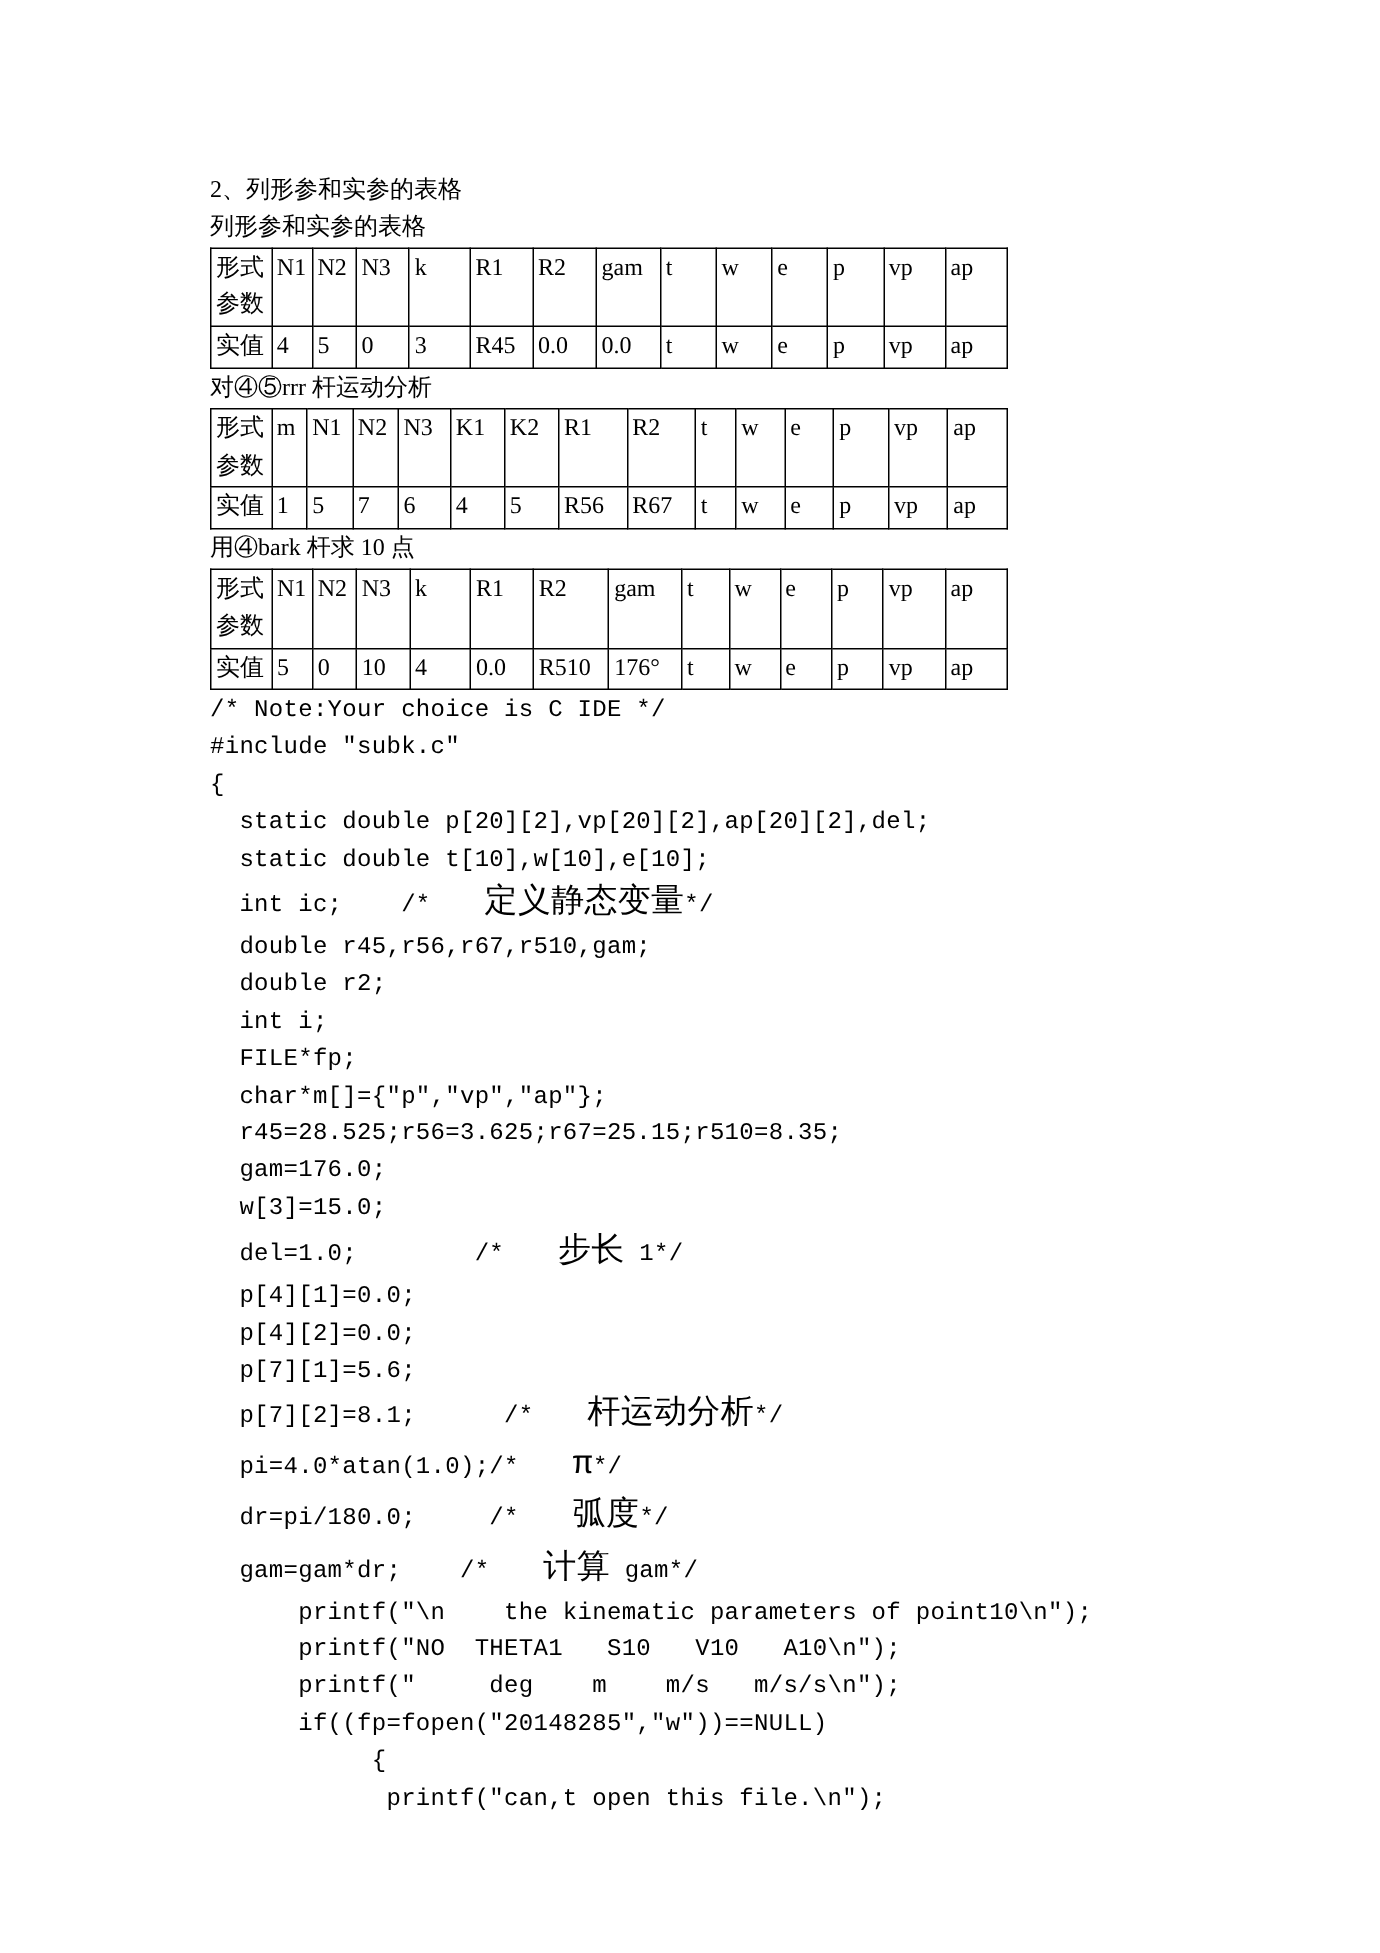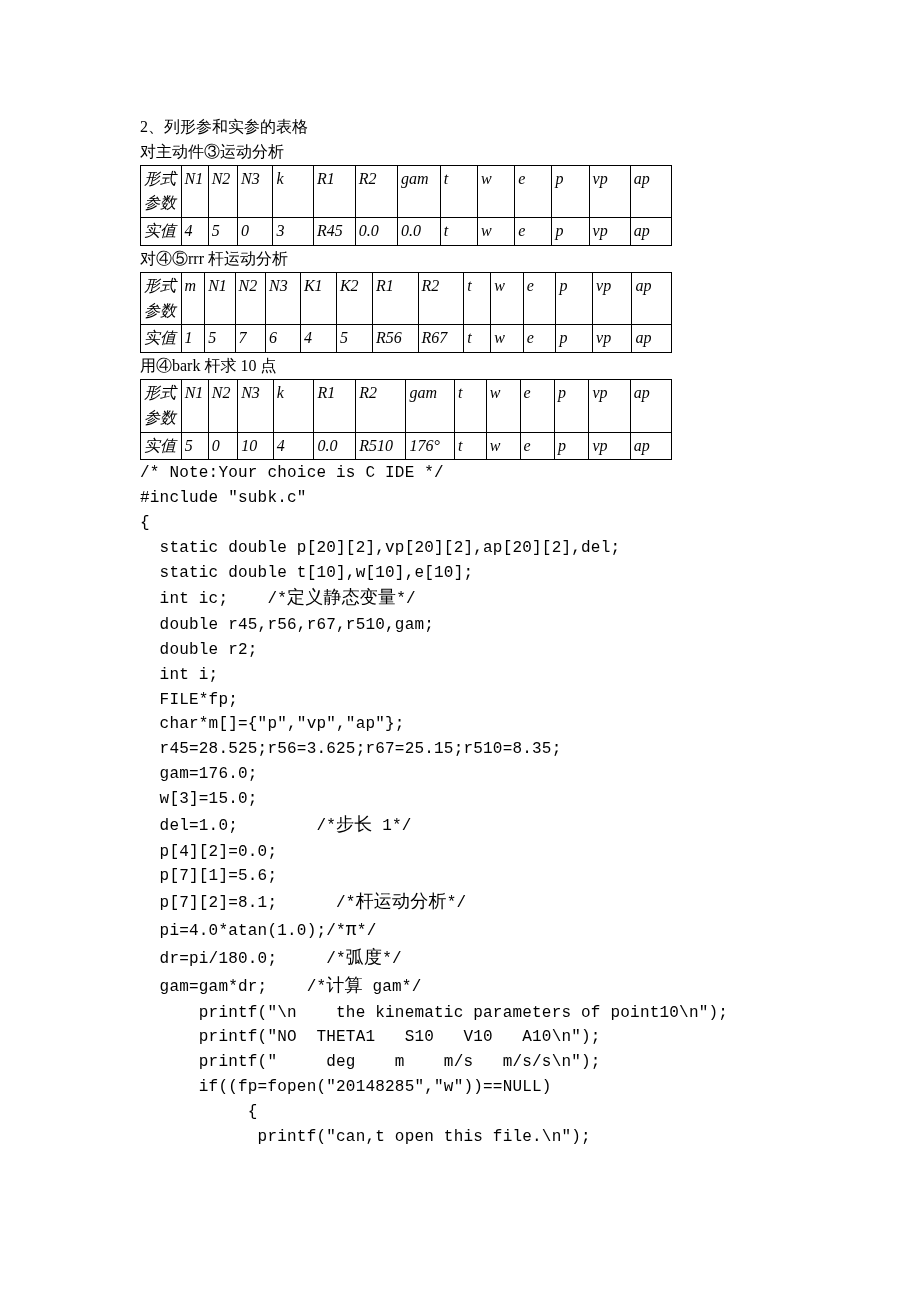--- a/index.html
+++ b/index.html
@@ -16,32 +16,32 @@
     padding: 115px 116px 60px 140px;
     line-height: 1.55;
   }
   .mono {
     font-family: "Courier New", monospace;
     font-size: 16px;
     letter-spacing: 0.2px;
   }
   .cn-mono {
     font-family: "SimSun", "宋体", "Courier New", monospace;
-    font-size: 18px;
+    font-size: 22px;
     letter-spacing: 0.2px;
+    margin-left: 36px;
   }
   p {
     margin: 0;
   }
   table {
     border-collapse: collapse;
     width: 100%;
     table-layout: fixed;
     margin: 0 0 1px 0;
-    font-style: italic;
   }
   td {
     border: 1px solid #000;
     padding: 1px 3px 1px 3px;
     vertical-align: top;
     font-family: "SimSun", "宋体", serif;
     font-size: 16px;
     line-height: 1.55;
     overflow: hidden;
     white-space: nowrap;
@@ -50,21 +50,21 @@
     white-space: pre;
   }
 </style>
 </head>
 <body>
 
 <div class="page">
 
   <p>2、列形参和实参的表格</p>
 
-  <p>对主动件③运动分析</p>
+  <p>列形参和实参的表格</p>
   <table>
     <colgroup>
       <col style="width:7.2%">
         <col style="width:4.8%">
         <col style="width:5.2%">
         <col style="width:6.3%">
         <col style="width:7.2%">
       <col style="width:7.4%">
         <col style="width:7.5%">
         <col style="width:7.6%">
@@ -232,20 +232,21 @@
     <div class="code-line"><span class="mono">  int ic;    /*</span><span class="cn-mono">定义静态变量</span><span class="mono">*/</span></div>
     <div class="code-line mono">  double r45,r56,r67,r510,gam;</div>
     <div class="code-line mono">  double r2;</div>
     <div class="code-line mono">  int i;</div>
     <div class="code-line mono">  FILE*fp;</div>
     <div class="code-line mono">  char*m[]={"p","vp","ap"};</div>
     <div class="code-line mono">  r45=28.525;r56=3.625;r67=25.15;r510=8.35;</div>
     <div class="code-line mono">  gam=176.0;</div>
     <div class="code-line mono">  w[3]=15.0;</div>
     <div class="code-line"><span class="mono">  del=1.0;        /*</span><span class="cn-mono">步长</span><span class="mono"> 1*/</span></div>
+    <div class="code-line mono">  p[4][1]=0.0;</div>
     <div class="code-line mono">  p[4][2]=0.0;</div>
     <div class="code-line mono">  p[7][1]=5.6;</div>
     <div class="code-line"><span class="mono">  p[7][2]=8.1;      /*</span><span class="cn-mono">杆运动分析</span><span class="mono">*/</span></div>
     <div class="code-line"><span class="mono">  pi=4.0*atan(1.0);/*</span><span class="cn-mono">π</span><span class="mono">*/</span></div>
     <div class="code-line"><span class="mono">  dr=pi/180.0;     /*</span><span class="cn-mono">弧度</span><span class="mono">*/</span></div>
     <div class="code-line"><span class="mono">  gam=gam*dr;    /*</span><span class="cn-mono">计算</span><span class="mono"> gam*/</span></div>
     <div class="code-line mono">      printf("\n    the kinematic parameters of point10\n");</div>
     <div class="code-line mono">      printf("NO  THETA1   S10   V10   A10\n");</div>
     <div class="code-line mono">      printf("     deg    m    m/s   m/s/s\n");</div>
     <div class="code-line mono">      if((fp=fopen("20148285","w"))==NULL)</div>

